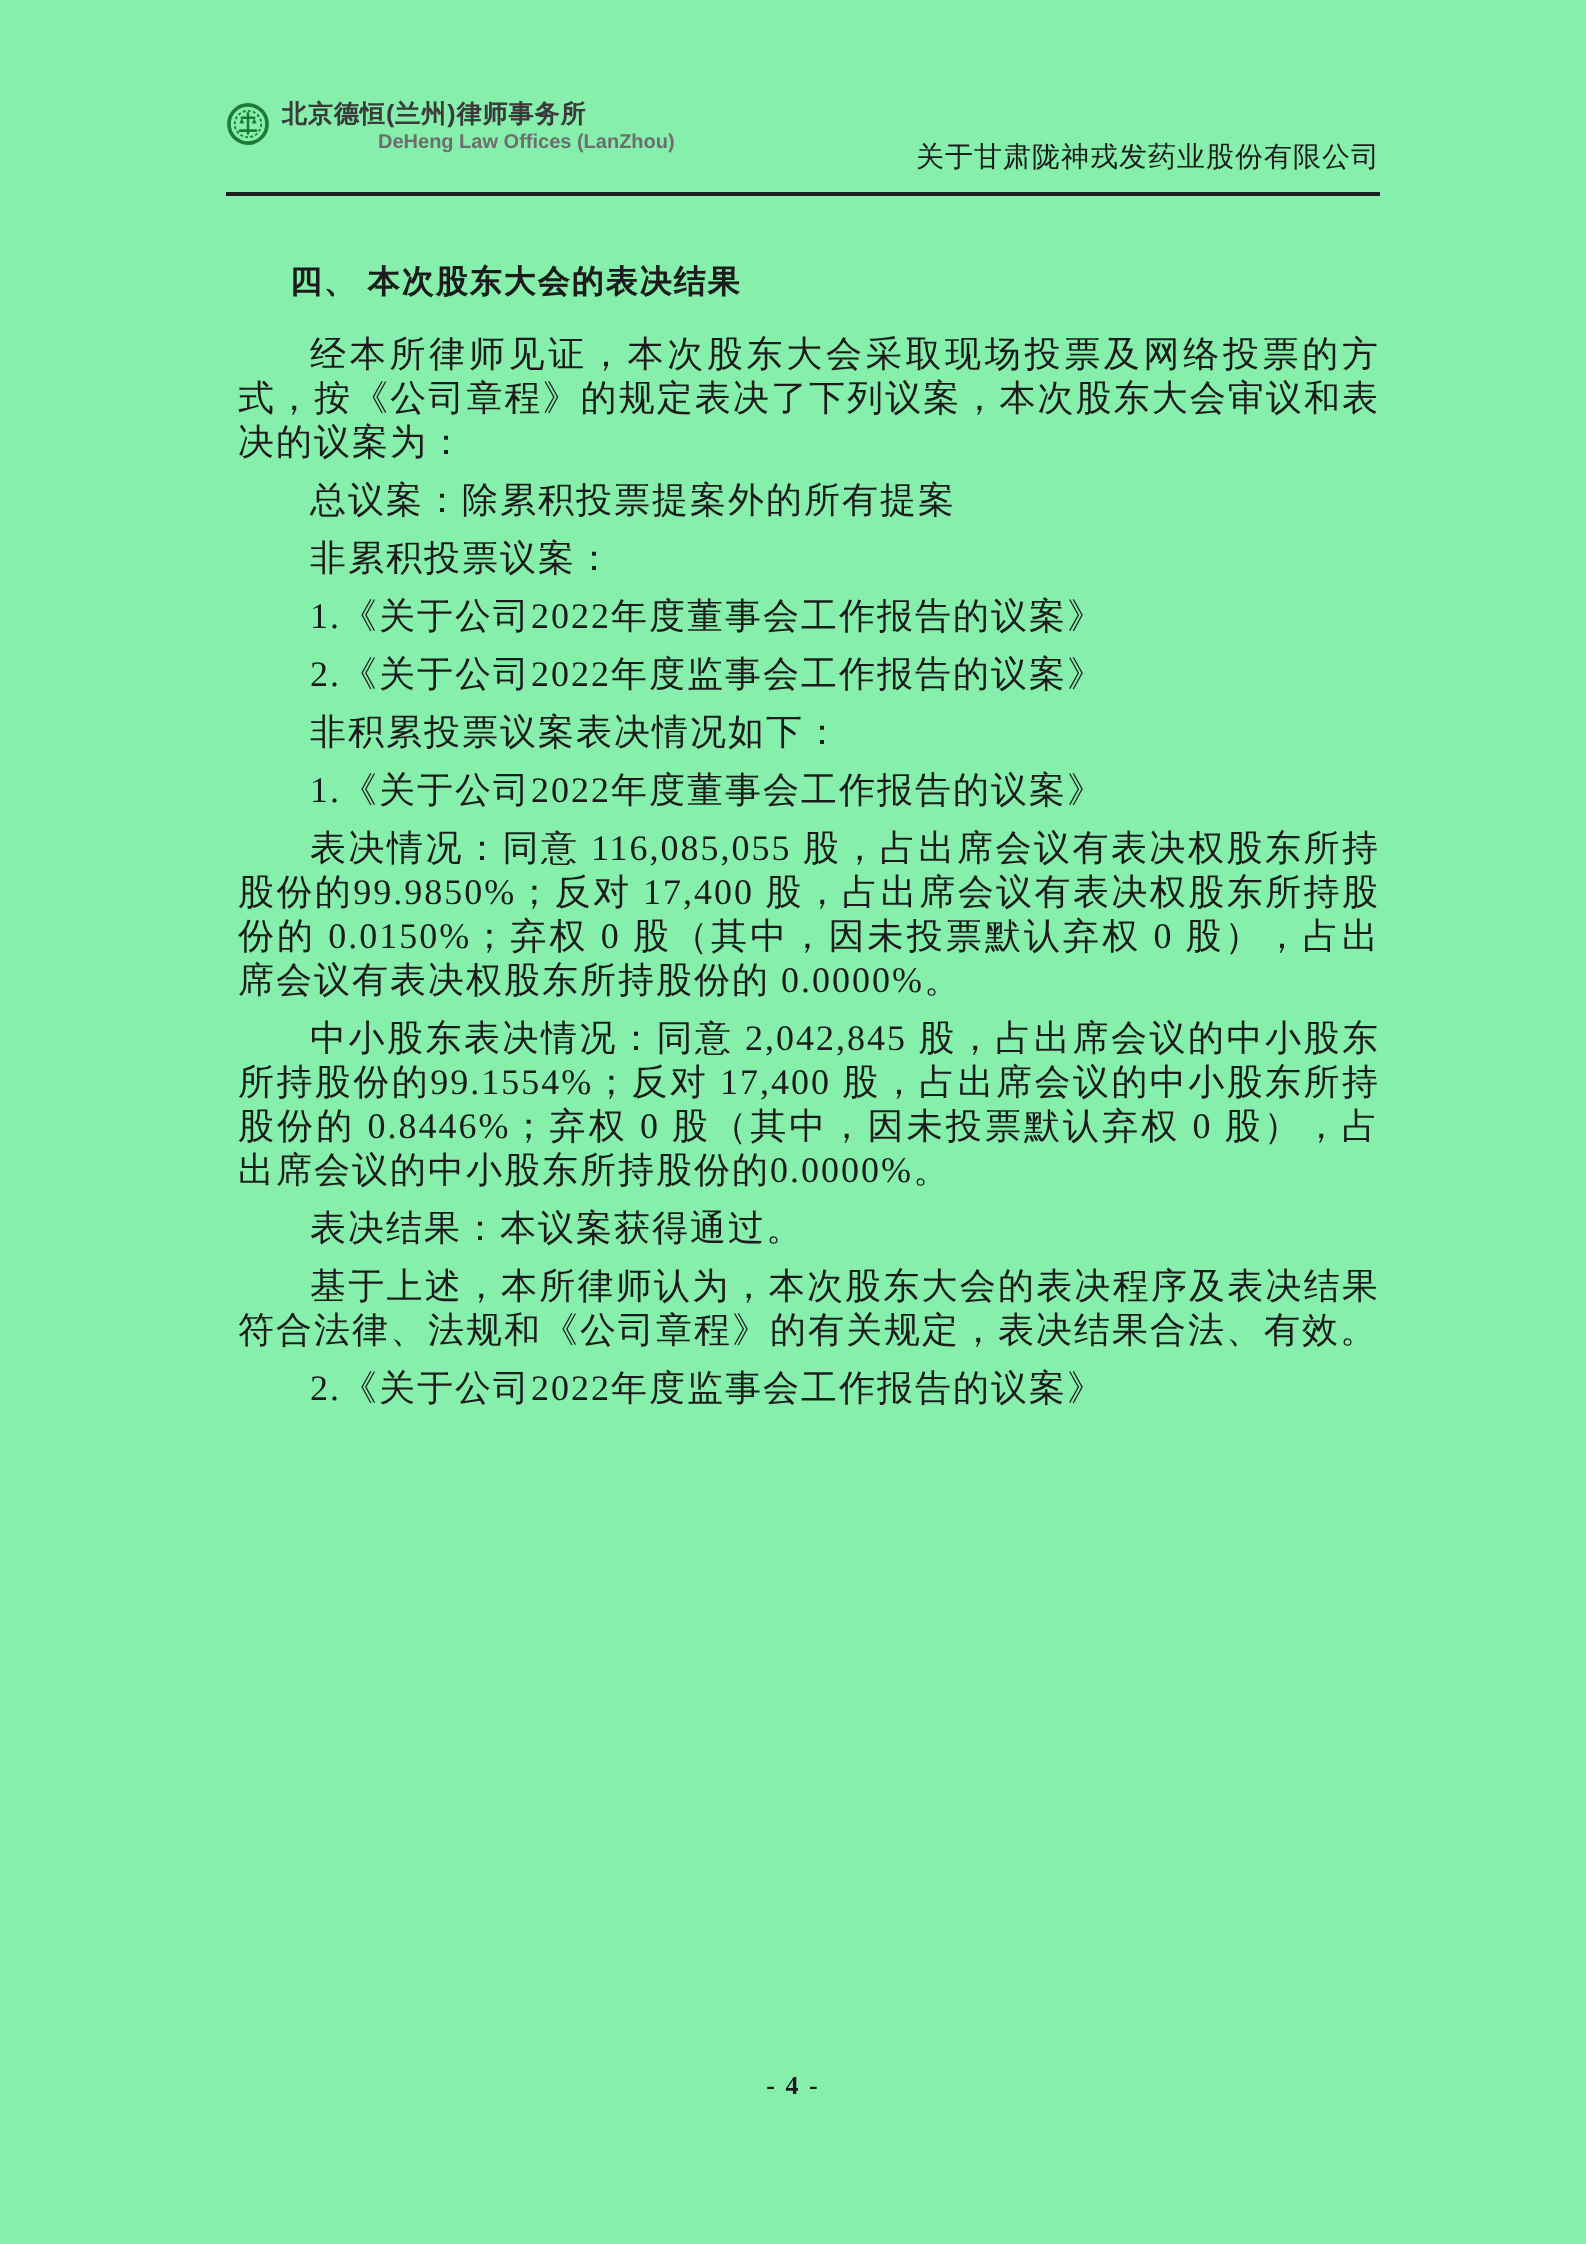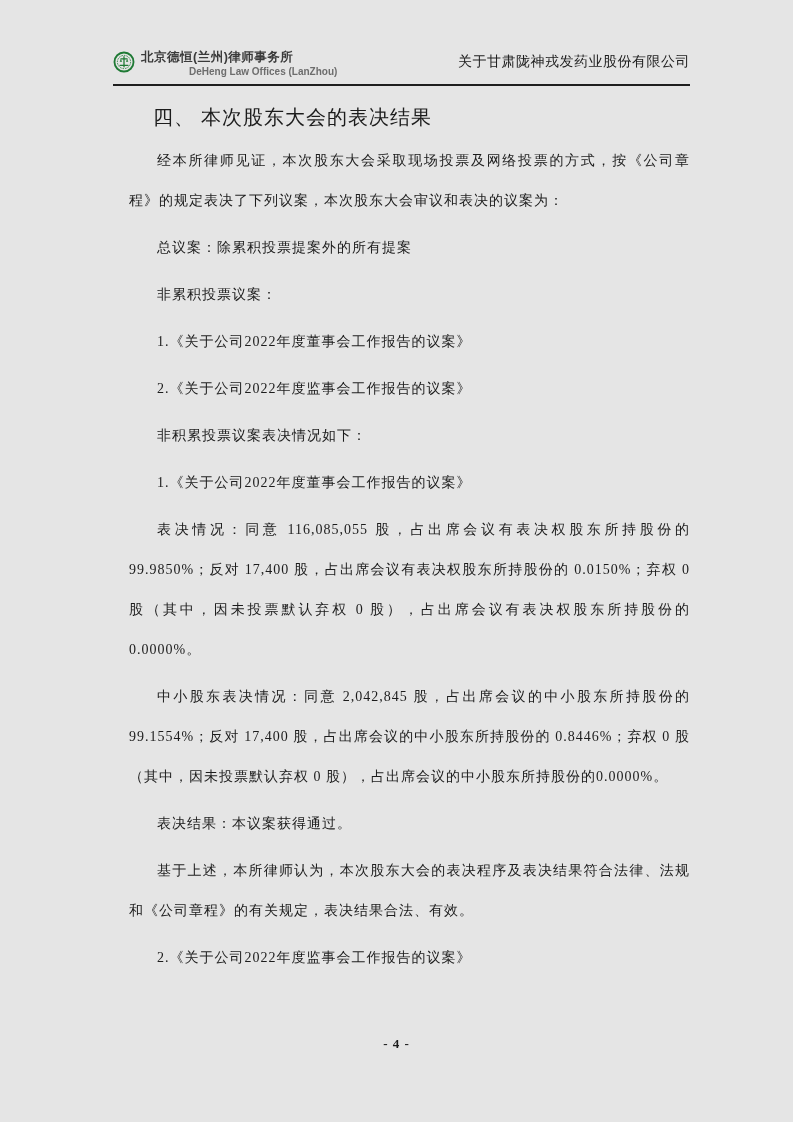--- a/index.html
+++ b/index.html
@@ -15,21 +15,21 @@
     position: relative;
     overflow: hidden;
   }
   .page {
     box-sizing: border-box;
     width: 793px;
     height: 1122px;
     padding: 50px 103px 0 113px;
     position: relative;
     overflow: hidden;
-    background: #e5e5e5;
+    background: #86efac;
   }
   
   .header {
     display: flex;
     justify-content: space-between;
     align-items: flex-start;
     border-bottom: 2px solid #1f1f1f;
     padding-bottom: 6px;
   }
   .brand {
@@ -58,42 +58,42 @@
     font-weight: bold;
     color: #6d6d6d;
     line-height: 13px;
     white-space: nowrap;
     margin-left: 48px;
   }
   .doc-ref {
     text-align: right;
     font-size: 14px;
     line-height: 20px;
-    margin-top: 2px;
+    margin-top: 20px;
     color: #1c1c1c;
     letter-spacing: 0.5px;
     white-space: nowrap;
   }
   
   main {
     display: block;
   }
   .section-heading {
-    margin: 14px 0 7px 0;
-    font-size: 20px;
-    font-weight: normal;
+    margin: 27px 0 7px 0;
+    font-size: 16px;
+    font-weight: bold;
     line-height: 34px;
     text-indent: 2em;
     letter-spacing: 1px;
     white-space: nowrap;
   }
   p.doc-line {
-    margin: 0 0 7px 16px;
-    font-size: 14px;
-    line-height: 40px;
+    margin: 0 0 7px 6px;
+    font-size: 18px;
+    line-height: 22px;
     text-indent: 2em;
     text-align: justify;
     letter-spacing: 1px;
   }
   
   .footer {
     position: absolute;
     left: 0;
     top: 1034px;
     width: 793px;

